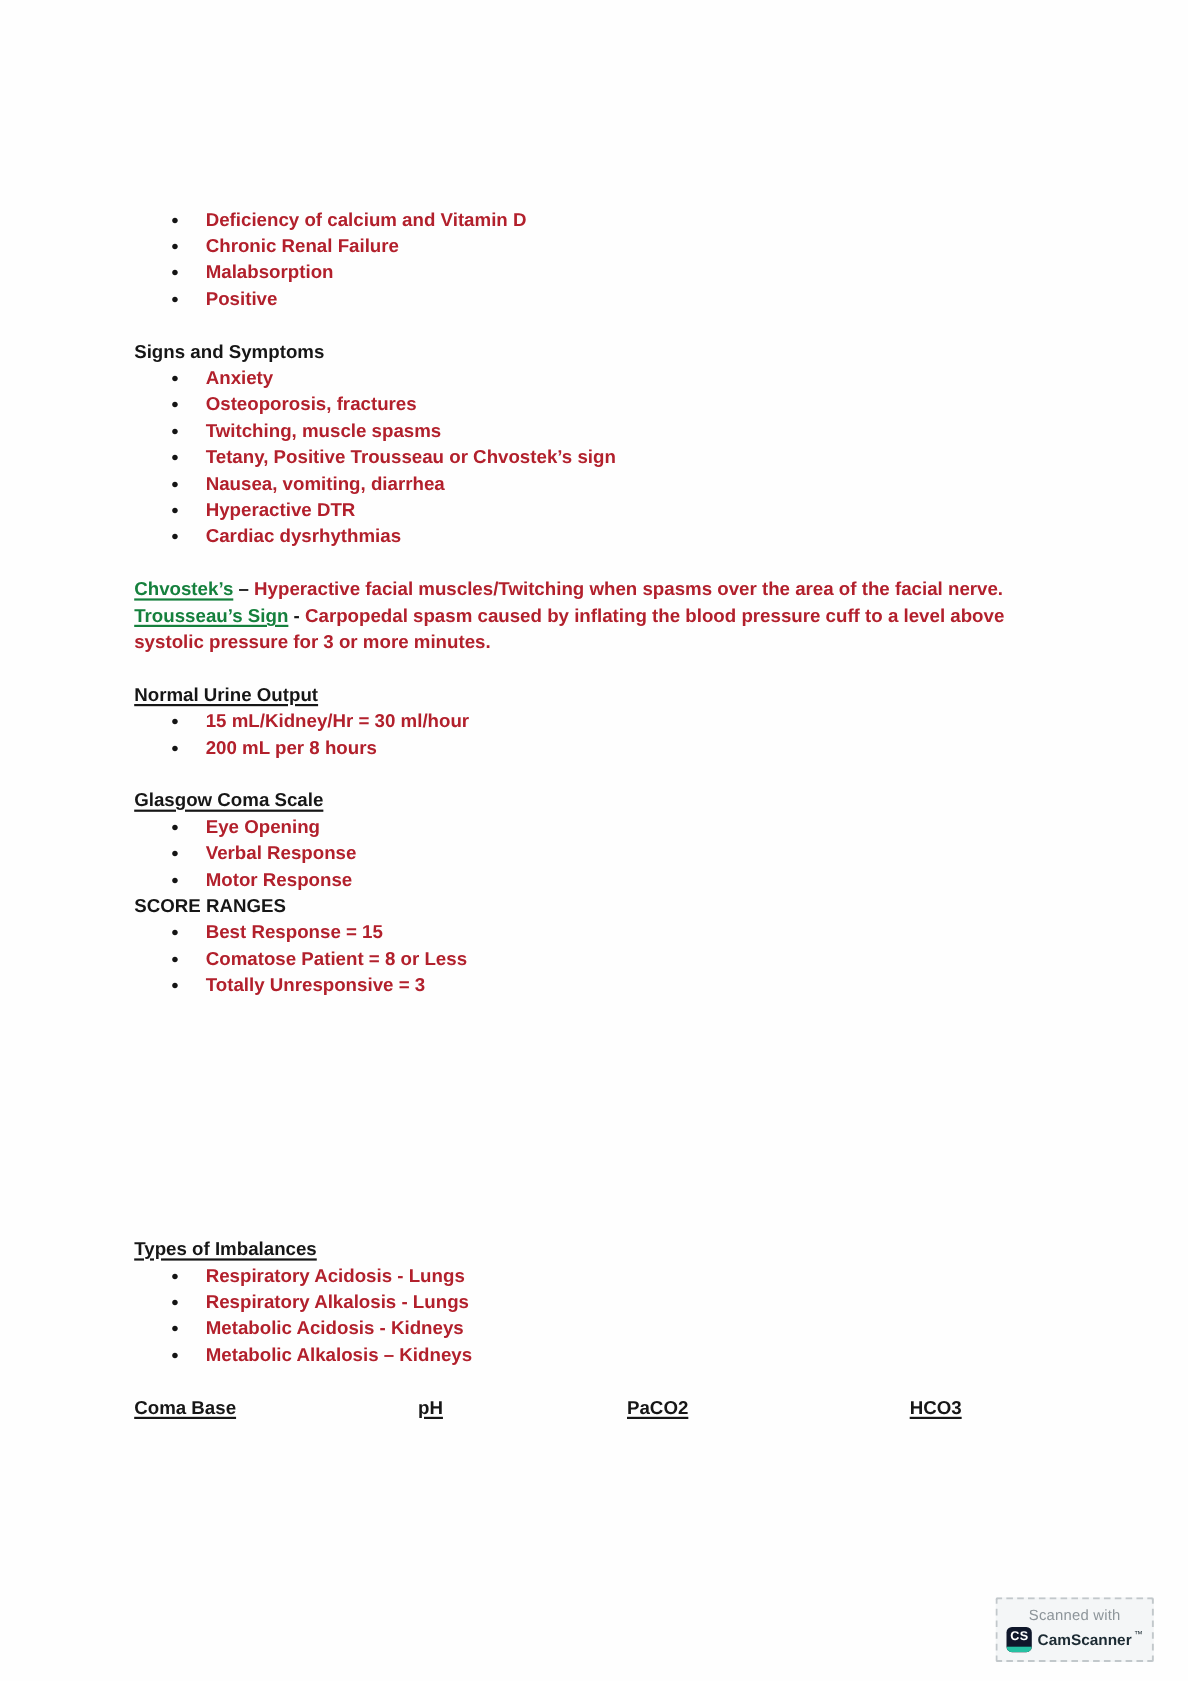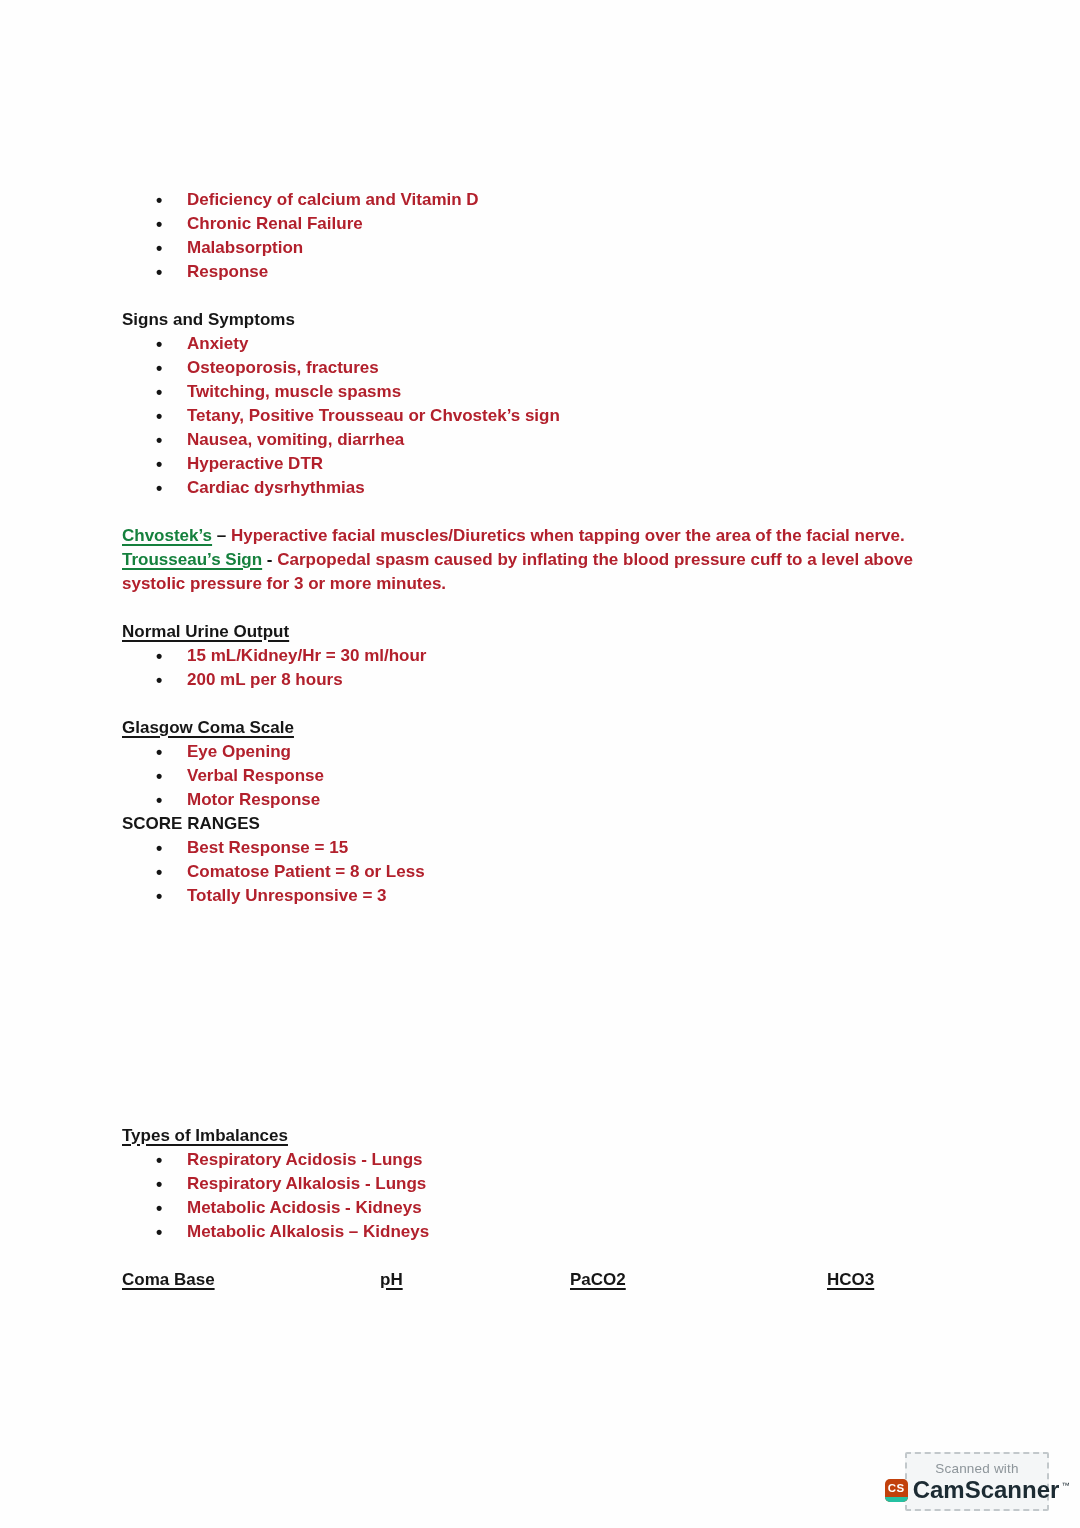--- a/index.html
+++ b/index.html
@@ -102,21 +102,21 @@
   }
   .brand-row {
     display: flex;
     align-items: center;
     gap: 5px;
   }
   .cs-icon {
     width: 23px;
     height: 23px;
     border-radius: 5px;
-    background: #c2410c;
+    background: #0f172a;
     position: relative;
     overflow: hidden;
     flex: 0 0 auto;
   }
   .cs-icon::after {
     content: "";
     position: absolute;
     left: 0; right: 0; bottom: 0;
     height: 5px;
     background: #25c1a2;
@@ -127,21 +127,21 @@
     height: 17px;
     display: flex;
     align-items: center;
     justify-content: center;
     color: #ffffff;
     font-size: 11.5px;
     font-weight: 700;
     letter-spacing: .3px;
   }
   .brand {
-    font-size: 24px;
+    font-size: 14px;
     font-weight: 700;
     color: #1c2b33;
     line-height: 22px;
   }
   .tm {
     font-size: 8px;
     color: #1c2b33;
     align-self: flex-start;
     margin-left: -3px;
     margin-top: 2px;
@@ -150,36 +150,36 @@
 </head>
 <body>
 
 <div class="page">
   <div class="doc">
 
     <ul class="blist">
       <li>Deficiency of calcium and Vitamin D</li>
       <li>Chronic Renal Failure</li>
       <li>Malabsorption</li>
-      <li>Response</li>
+      <li>Positive</li>
     </ul>
 
     <h2 class="h mt1">Signs and Symptoms</h2>
     <ul class="blist">
       <li>Anxiety</li>
       <li>Osteoporosis, fractures</li>
       <li>Twitching, muscle spasms</li>
       <li>Tetany, Positive Trousseau or Chvostek’s sign</li>
       <li>Nausea, vomiting, diarrhea</li>
       <li>Hyperactive DTR</li>
       <li>Cardiac dysrhythmias</li>
     </ul>
 
     <div class="def-block mt1">
-      <p><span class="term">Chvostek’s</span><span class="sep"> – </span><span class="red">Hyperactive facial muscles/Diuretics when tapping over the area of the facial nerve.</span></p>
+      <p><span class="term">Chvostek’s</span><span class="sep"> – </span><span class="red">Hyperactive facial muscles/Twitching when spasms over the area of the facial nerve.</span></p>
       <p><span class="term">Trousseau’s Sign</span><span class="sep"> - </span><span class="red">Carpopedal spasm caused by inflating the blood pressure cuff to a level above systolic pressure for 3 or more minutes.</span></p>
     </div>
 
     <h2 class="h underlined mt1">Normal Urine Output</h2>
     <ul class="blist">
       <li>15 mL/Kidney/Hr = 30 ml/hour</li>
       <li>200 mL per 8 hours</li>
     </ul>
 
     <h2 class="h underlined mt1">Glasgow Coma Scale</h2>

